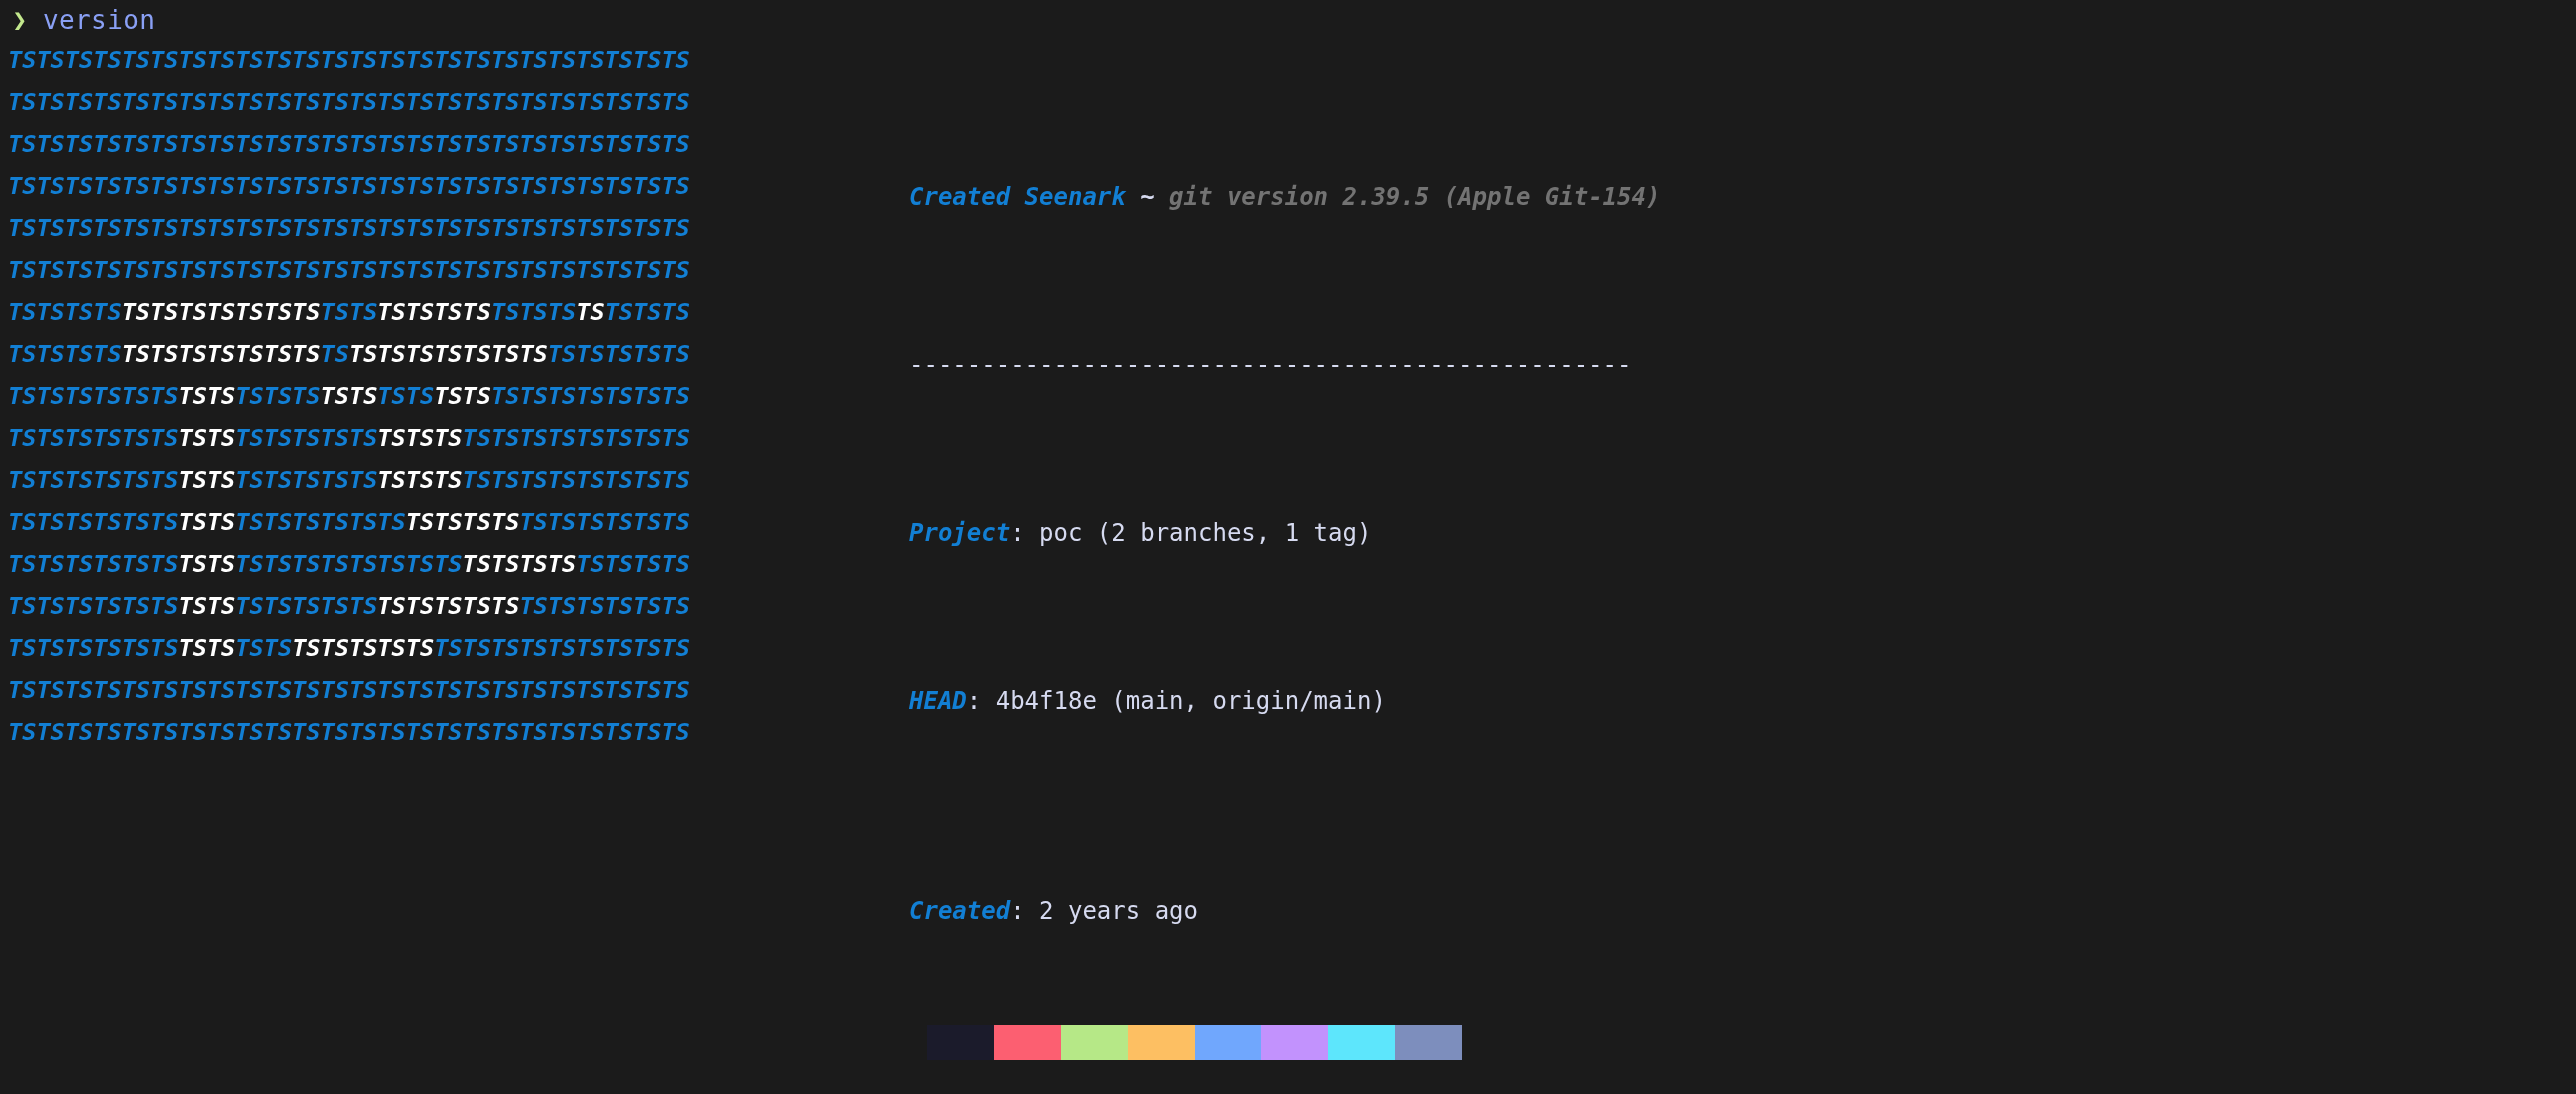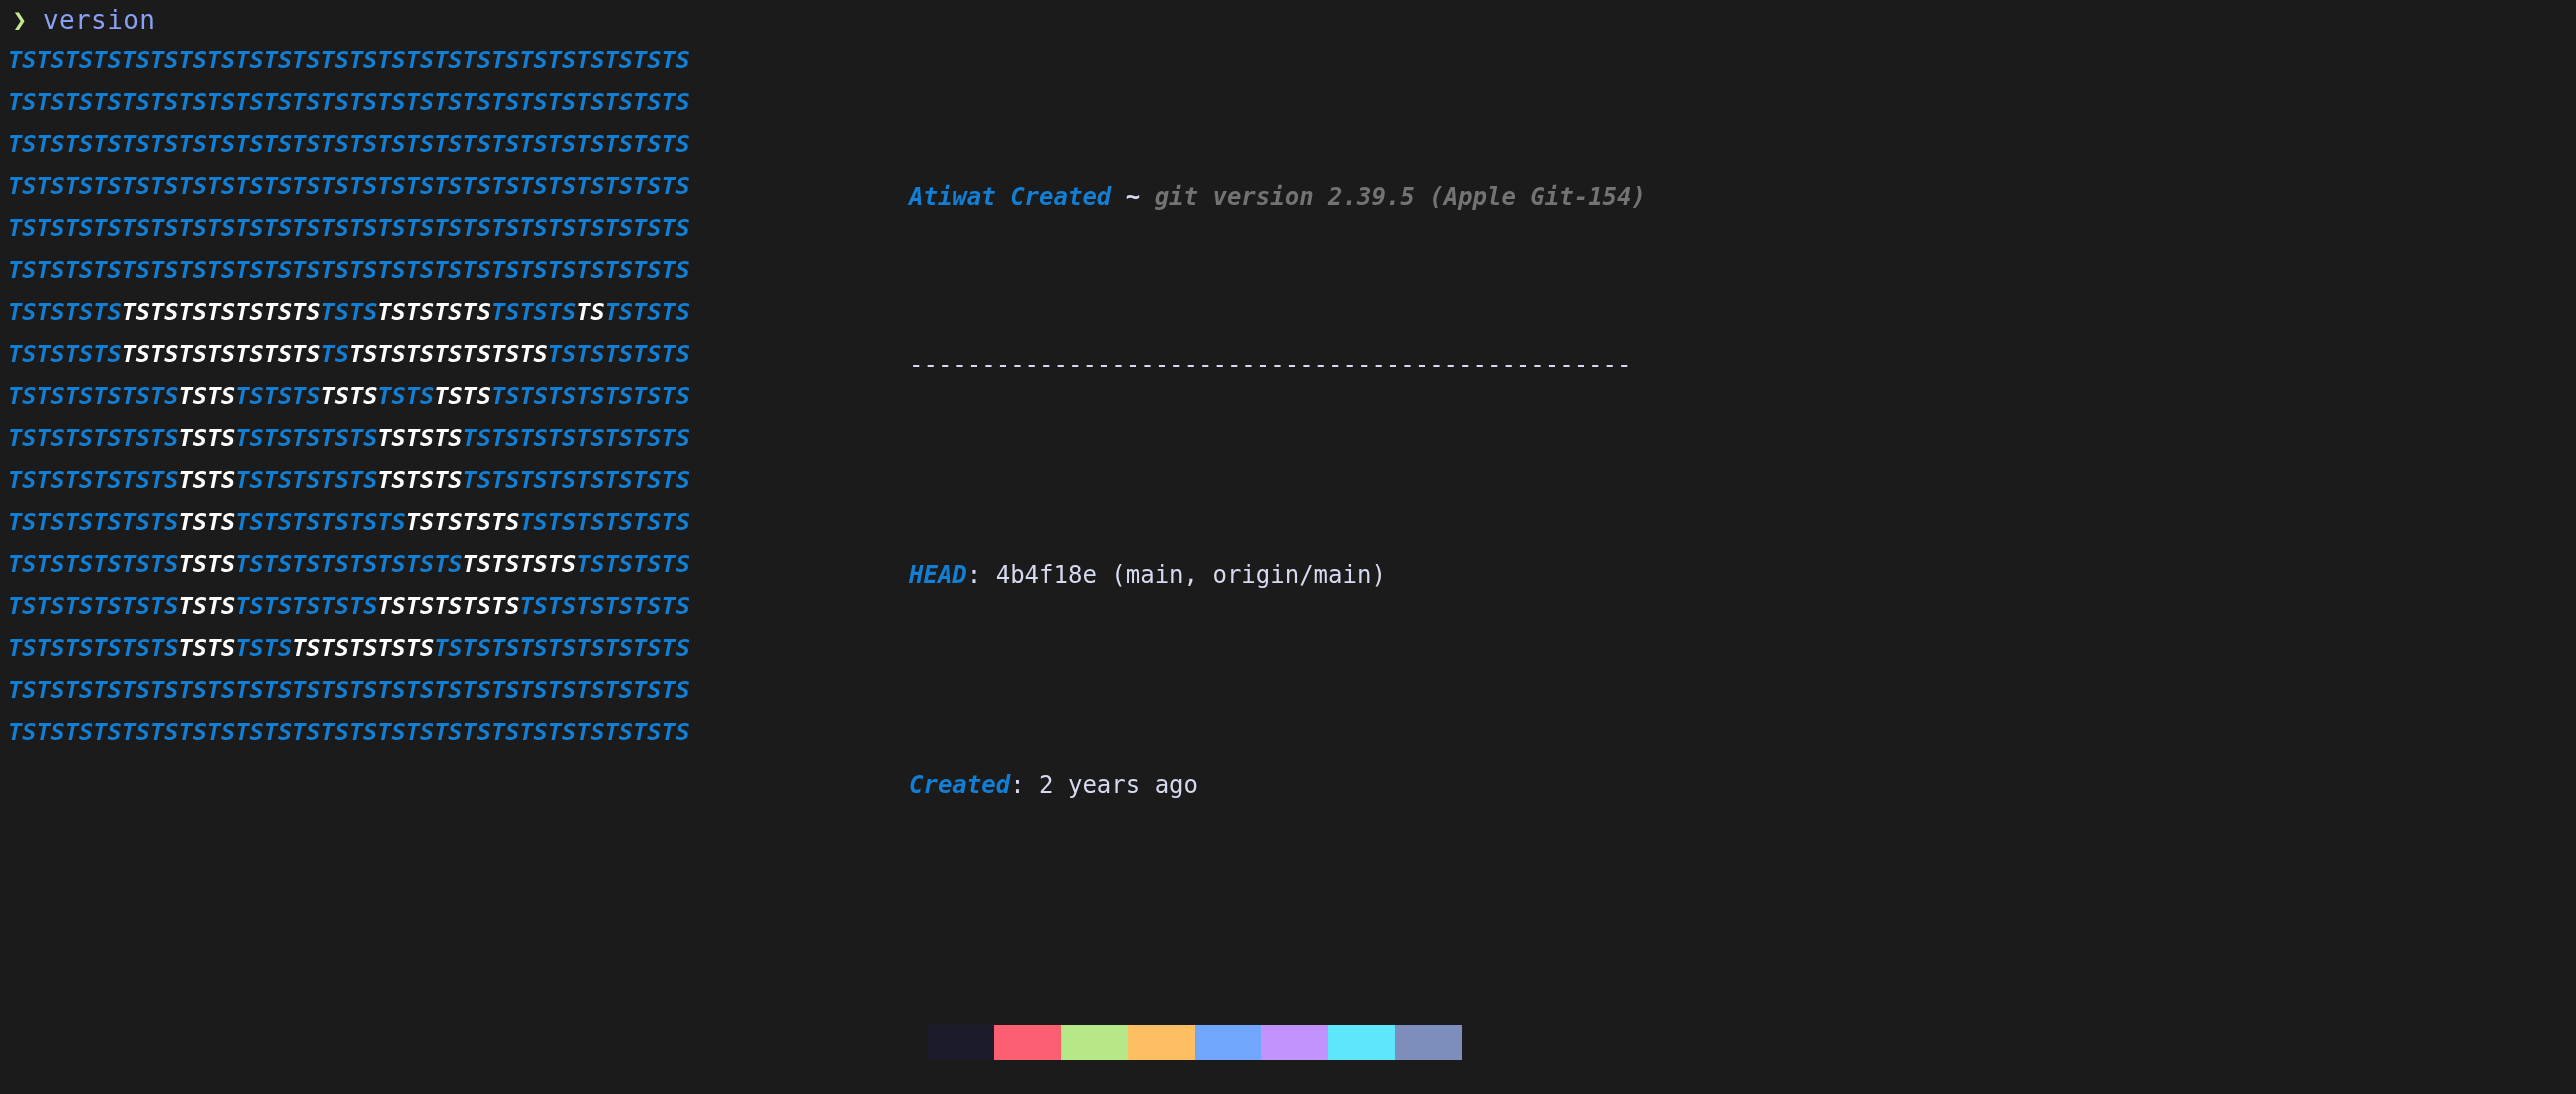--- a/index.html
+++ b/index.html
@@ -123,24 +123,25 @@
     <span class="prompt-chevron">❯</span>
     <span class="prompt-cmd">version</span>
   </div>
 
   <div class="body-row">
 
     <div id="ascii-art"><div><span class="r">TSTSTSTSTSTSTSTSTSTSTSTSTSTSTSTSTSTSTSTSTSTSTSTS</span></div><div><span class="r">TSTSTSTSTSTSTSTSTSTSTSTSTSTSTSTSTSTSTSTSTSTSTSTS</span></div><div><span class="r">TSTSTSTSTSTSTSTSTSTSTSTSTSTSTSTSTSTSTSTSTSTSTSTS</span></div><div><span class="r">TSTSTSTSTSTSTSTSTSTSTSTSTSTSTSTSTSTSTSTSTSTSTSTS</span></div><div><span class="r">TSTSTSTSTSTSTSTSTSTSTSTSTSTSTSTSTSTSTSTSTSTSTSTS</span></div><div><span class="r">TSTSTSTSTSTSTSTSTSTSTSTSTSTSTSTSTSTSTSTSTSTSTSTS</span></div><div><span class="r">TSTSTSTS</span><span class="w">TSTSTSTSTSTSTS</span><span class="r">TSTS</span><span class="w">TSTSTSTS</span><span class="r">TSTSTS</span><span class="w">TS</span><span class="r">TSTSTS</span></div><div><span class="r">TSTSTSTS</span><span class="w">TSTSTSTSTSTSTS</span><span class="r">TS</span><span class="w">TSTSTSTSTSTSTS</span><span class="r">TSTSTSTSTS</span></div><div><span class="r">TSTSTSTSTSTS</span><span class="w">TSTS</span><span class="r">TSTSTS</span><span class="w">TSTS</span><span class="r">TSTS</span><span class="w">TSTS</span><span class="r">TSTSTSTSTSTSTS</span></div><div><span class="r">TSTSTSTSTSTS</span><span class="w">TSTS</span><span class="r">TSTSTSTSTS</span><span class="w">TSTSTS</span><span class="r">TSTSTSTSTSTSTSTS</span></div><div><span class="r">TSTSTSTSTSTS</span><span class="w">TSTS</span><span class="r">TSTSTSTSTS</span><span class="w">TSTSTS</span><span class="r">TSTSTSTSTSTSTSTS</span></div><div><span class="r">TSTSTSTSTSTS</span><span class="w">TSTS</span><span class="r">TSTSTSTSTSTS</span><span class="w">TSTSTSTS</span><span class="r">TSTSTSTSTSTS</span></div><div><span class="r">TSTSTSTSTSTS</span><span class="w">TSTS</span><span class="r">TSTSTSTSTSTSTSTS</span><span class="w">TSTSTSTS</span><span class="r">TSTSTSTS</span></div><div><span class="r">TSTSTSTSTSTS</span><span class="w">TSTS</span><span class="r">TSTSTSTSTS</span><span class="w">TSTSTSTSTS</span><span class="r">TSTSTSTSTSTS</span></div><div><span class="r">TSTSTSTSTSTS</span><span class="w">TSTS</span><span class="r">TSTS</span><span class="w">TSTSTSTSTS</span><span class="r">TSTSTSTSTSTSTSTSTS</span></div><div><span class="r">TSTSTSTSTSTSTSTSTSTSTSTSTSTSTSTSTSTSTSTSTSTSTSTS</span></div><div><span class="r">TSTSTSTSTSTSTSTSTSTSTSTSTSTSTSTSTSTSTSTSTSTSTSTS</span></div></div>
 
     <div id="info-panel">
 
-      <span class="info-line"><span class="title-name">Atiwat Created</span><span class="title-tilde"> ~ </span><span class="title-git">git version 2.39.5 (Apple Git-154)</span></span>
+      <span class="info-line"><span class="title-name">Created Seenark</span><span class="title-tilde"> ~ </span><span class="title-git">git version 2.39.5 (Apple Git-154)</span></span>
 
       <span class="info-line underline-row">--------------------------------------------------</span>
 
+      <span class="info-line"><span class="k">Project</span><span class="sep">: </span><span class="v">poc (2 branches, 1 tag)</span></span>
 
       <span class="info-line"><span class="k">HEAD</span><span class="sep">: </span><span class="v">4b4f18e (main, origin/main)</span></span>
 
 
       <span class="info-line"><span class="k">Created</span><span class="sep">: </span><span class="v">2 years ago</span></span>
 
       
       
 
       

